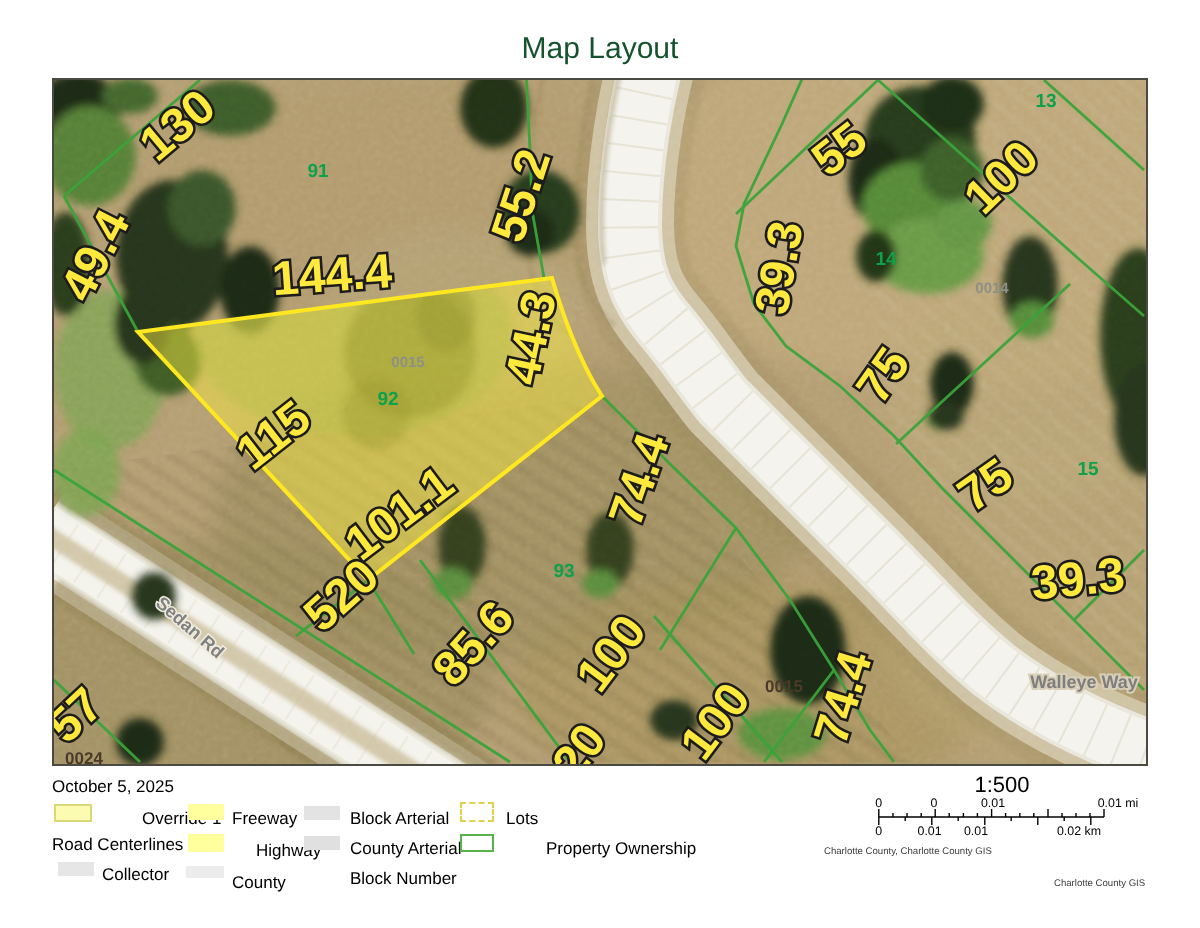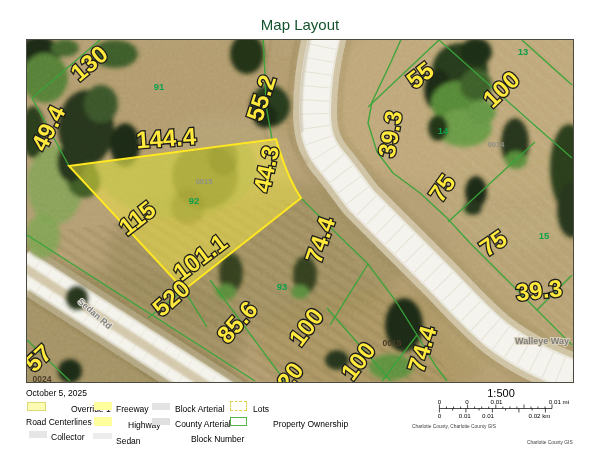--- a/index.html
+++ b/index.html
@@ -419,23 +419,23 @@
 <div class="box" style="left:152px;top:418px;width:18px;height:7px;background:#e0e0e0;"></div>
 <div class="leg" style="left:175px;top:419px;">County Arterial</div>
 
 <div class="box" style="left:230px;top:417px;width:17px;height:9px;border:1.5px solid #55b349;"></div>
 <div class="leg" style="left:253px;top:419px;margin-left:20px;">Property Ownership</div>
 
 <div class="box" style="left:29px;top:431px;width:18px;height:7px;background:#e6e6e6;"></div>
 <div class="leg" style="left:51px;top:432px;">Collector</div>
 
 <div class="box" style="left:93px;top:433px;width:19px;height:6px;background:#ececec;"></div>
-<div class="leg" style="left:116px;top:436px;">Sedan</div>
-
-<div class="leg" style="left:191px;top:434px;">Block Number</div>
+<div class="leg" style="left:116px;top:436px;">County</div>
+
+<div class="leg" style="left:175px;top:434px;">Block Number</div>
 
 <div class="leg" style="left:470px;top:387px;width:62px;text-align:center;font-size:11px;">1:500</div>
 
 <div class="abs" style="left:430px;top:394px;width:166px;height:46px;">
 <svg width="166" height="46" viewBox="0 0 166 46">
 <g style="font-family:'Liberation Sans',sans-serif;font-size:6.2px;fill:#000;text-anchor:middle;">
 <text x="9.4" y="9.5">0</text>
           <text x="37" y="9.5">0</text>
           <text x="66.5" y="9.5">0.01</text>
           <text x="129" y="9.5">0.01 mi</text>

